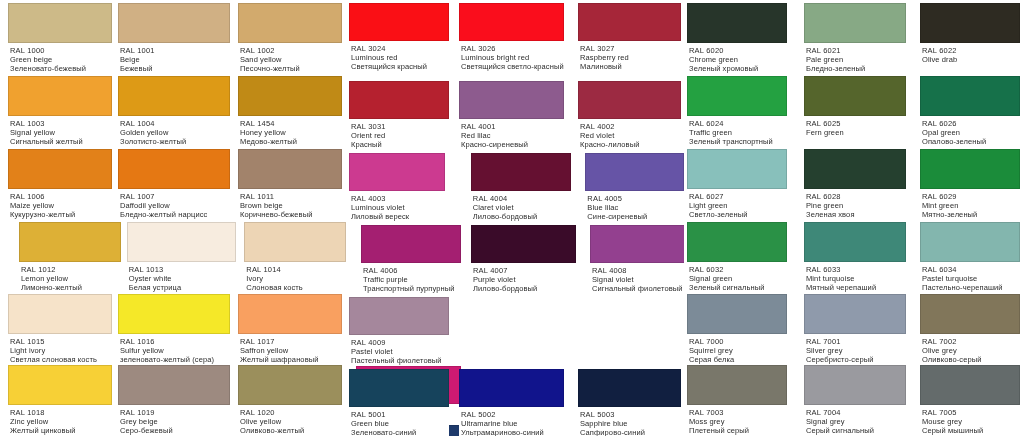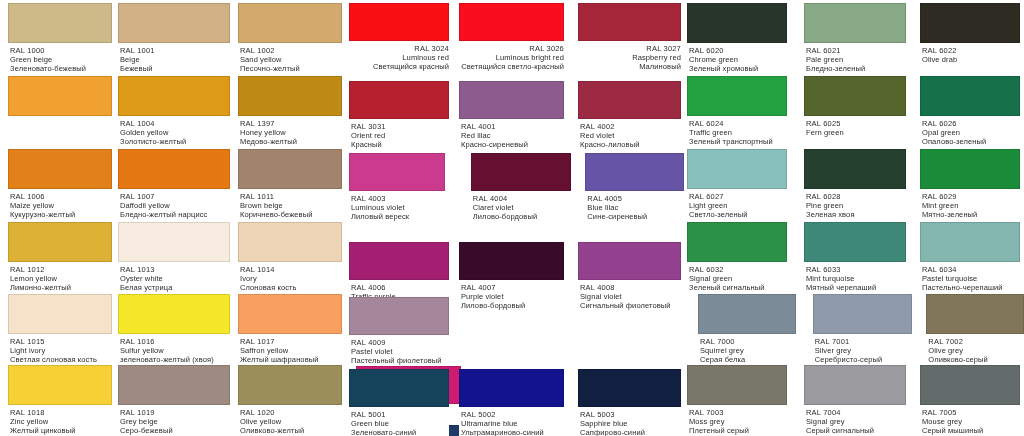--- a/index.html
+++ b/index.html
@@ -107,33 +107,38 @@
             <div class="labels">
               <span class="ral-code">RAL 1002</span>
               <span class="name-en">Sand yellow</span>
               <span class="name-ru">Песочно-желтый</span>
             </div>
           </div>
         </div>
         <div class="row" style="top: 76px;">
           <div class="cell" title="RAL 1003 — Signal yellow" style="margin-left: 8px; width: 104px;">
             <div class="swatch" style="height: 40px; background: rgb(240, 161, 47);"></div>
+            <div class="labels">
+              <span class="ral-code">RAL 1003</span>
+              <span class="name-en">Signal yellow</span>
+              <span class="name-ru">Сигнальный желтый</span>
+            </div>
           </div>
           <div class="cell" title="RAL 1004 — Golden yellow" style="margin-left: 6px; width: 112px;">
             <div class="swatch" style="height: 40px; background: rgb(221, 154, 22);"></div>
             <div class="labels">
               <span class="ral-code">RAL 1004</span>
               <span class="name-en">Golden yellow</span>
               <span class="name-ru">Золотисто-желтый</span>
             </div>
           </div>
           <div class="cell" title="RAL 1005 — Honey yellow" style="margin-left: 8px; width: 104px;">
             <div class="swatch" style="height: 40px; background: rgb(192, 138, 22);"></div>
             <div class="labels">
-              <span class="ral-code">RAL 1397</span>
+              <span class="ral-code">RAL 1454</span>
               <span class="name-en">Honey yellow</span>
               <span class="name-ru">Медово-желтый</span>
             </div>
           </div>
         </div>
         <div class="row" style="top: 149px;">
           <div class="cell" title="RAL 1006 — Maize yellow" style="margin-left: 8px; width: 104px;">
             <div class="swatch" style="height: 40px; background: rgb(226, 129, 25);"></div>
             <div class="labels">
               <span class="ral-code">RAL 1006</span>
@@ -152,21 +157,21 @@
           <div class="cell" title="RAL 1011 — Brown beige" style="margin-left: 8px; width: 104px;">
             <div class="swatch" style="height: 40px; background: rgb(162, 131, 107);"></div>
             <div class="labels">
               <span class="ral-code">RAL 1011</span>
               <span class="name-en">Brown beige</span>
               <span class="name-ru">Коричнево-бежевый</span>
             </div>
           </div>
         </div>
         <div class="row" style="top: 222px;">
-          <div class="cell" title="RAL 1012 — Lemon yellow" style="margin-left: 8px; width: 104px;">
+          <div class="cell" title="RAL 1012 — Lemon yellow" style="margin-left: 19px; width: 104px;">
             <div class="swatch" style="height: 40px; background: rgb(221, 176, 54);"></div>
             <div class="labels">
               <span class="ral-code">RAL 1012</span>
               <span class="name-en">Lemon yellow</span>
               <span class="name-ru">Лимонно-желтый</span>
             </div>
           </div>
           <div class="cell" title="RAL 1013 — Oyster white" style="margin-left: 6px; width: 112px;">
             <div class="swatch" style="height: 40px; background: rgb(247, 236, 223);"></div>
             <div class="labels">
@@ -191,21 +196,21 @@
               <span class="ral-code">RAL 1015</span>
               <span class="name-en">Light ivory</span>
               <span class="name-ru">Светлая слоновая кость</span>
             </div>
           </div>
           <div class="cell" title="RAL 1016 — Sulfur yellow" style="margin-left: 6px; width: 112px;">
             <div class="swatch" style="height: 40px; background: rgb(245, 232, 40);"></div>
             <div class="labels">
               <span class="ral-code">RAL 1016</span>
               <span class="name-en">Sulfur yellow</span>
-              <span class="name-ru">зеленовато-желтый (хвоя)</span>
+              <span class="name-ru">зеленовато-желтый (сера)</span>
             </div>
           </div>
           <div class="cell" title="RAL 1017 — Saffron yellow" style="margin-left: 8px; width: 104px;">
             <div class="swatch" style="height: 40px; background: rgb(249, 160, 96);"></div>
             <div class="labels">
               <span class="ral-code">RAL 1017</span>
               <span class="name-en">Saffron yellow</span>
               <span class="name-ru">Желтый шафрановый</span>
             </div>
           </div>
@@ -234,21 +239,21 @@
               <span class="name-en">Olive yellow</span>
               <span class="name-ru">Оливково-желтый</span>
             </div>
           </div>
         </div>
       </div>
   </div>
 
   <div class="panel panel-red">
     <div class="panel-inner">
-        <div class="row" style="top: 3px; text-align: right;">
+        <div class="row" style="top: 3px;">
           <div class="cell" title="RAL 3024 — Luminous red" style="margin-left: 3px; width: 100px;">
             <div class="swatch" style="height: 38px; background: rgb(250, 15, 21);"></div>
             <div class="labels">
               <span class="ral-code">RAL 3024</span>
               <span class="name-en">Luminous red</span>
               <span class="name-ru">Светящийся красный</span>
             </div>
           </div>
           <div class="cell" title="RAL 3026 — Luminous bright red" style="margin-left: 10px; width: 105px;">
             <div class="swatch" style="height: 38px; background: rgb(250, 13, 28);"></div>
@@ -312,21 +317,21 @@
           </div>
           <div class="cell" title="RAL 4005 — Blue lilac" style="margin-left: 14px; width: 103px;">
             <div class="swatch" style="height: 38px; background: rgb(102, 84, 166);"></div>
             <div class="labels">
               <span class="ral-code">RAL 4005</span>
               <span class="name-en">Blue lilac</span>
               <span class="name-ru">Сине-сиреневый</span>
             </div>
           </div>
         </div>
-        <div class="row" style="top: 242px;">
+        <div class="row" style="top: 225px; margin-left: 12px;">
           <div class="cell" title="RAL 4006 — Traffic purple" style="margin-left: 3px; width: 100px;">
             <div class="swatch" style="height: 38px; background: rgb(164, 31, 113);"></div>
             <div class="labels">
               <span class="ral-code">RAL 4006</span>
               <span class="name-en">Traffic purple</span>
               <span class="name-ru">Транспортный пурпурный</span>
             </div>
           </div>
           <div class="cell" title="RAL 4007 — Purple violet" style="margin-left: 10px; width: 105px;">
             <div class="swatch" style="height: 38px; background: rgb(58, 11, 41);"></div>
@@ -492,21 +497,21 @@
           <div class="cell" title="RAL 6034 — Pastel turquoise" style="margin-left: 14px; width: 100px;">
             <div class="swatch" style="height: 40px; background: rgb(131, 182, 174);"></div>
             <div class="labels">
               <span class="ral-code">RAL 6034</span>
               <span class="name-en">Pastel turquoise</span>
               <span class="name-ru">Пастельно-черепаший</span>
             </div>
           </div>
         </div>
         <div class="row" style="top: 294px;">
-          <div class="cell" title="RAL 7000 — Squirrel grey" style="margin-left: 14px; width: 100px;">
+          <div class="cell" title="RAL 7000 — Squirrel grey" style="margin-left: 3px; width: 100px;">
             <div class="swatch" style="height: 40px; background: rgb(124, 139, 152);"></div>
             <div class="labels">
               <span class="ral-code">RAL 7000</span>
               <span class="name-en">Squirrel grey</span>
               <span class="name-ru">Серая белка</span>
             </div>
           </div>
           <div class="cell" title="RAL 7001 — Silver grey" style="margin-left: 17px; width: 102px;">
             <div class="swatch" style="height: 40px; background: rgb(143, 154, 171);"></div>
             <div class="labels">

